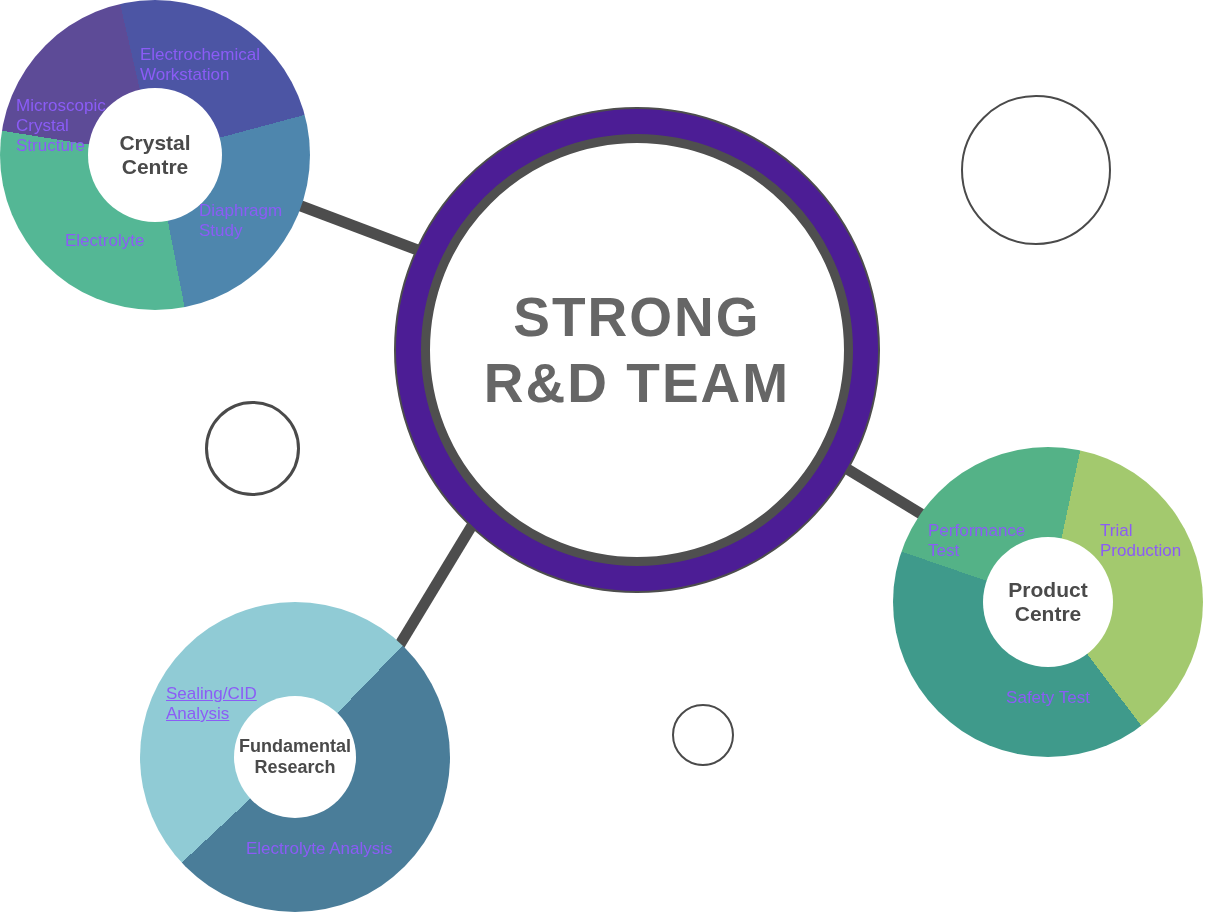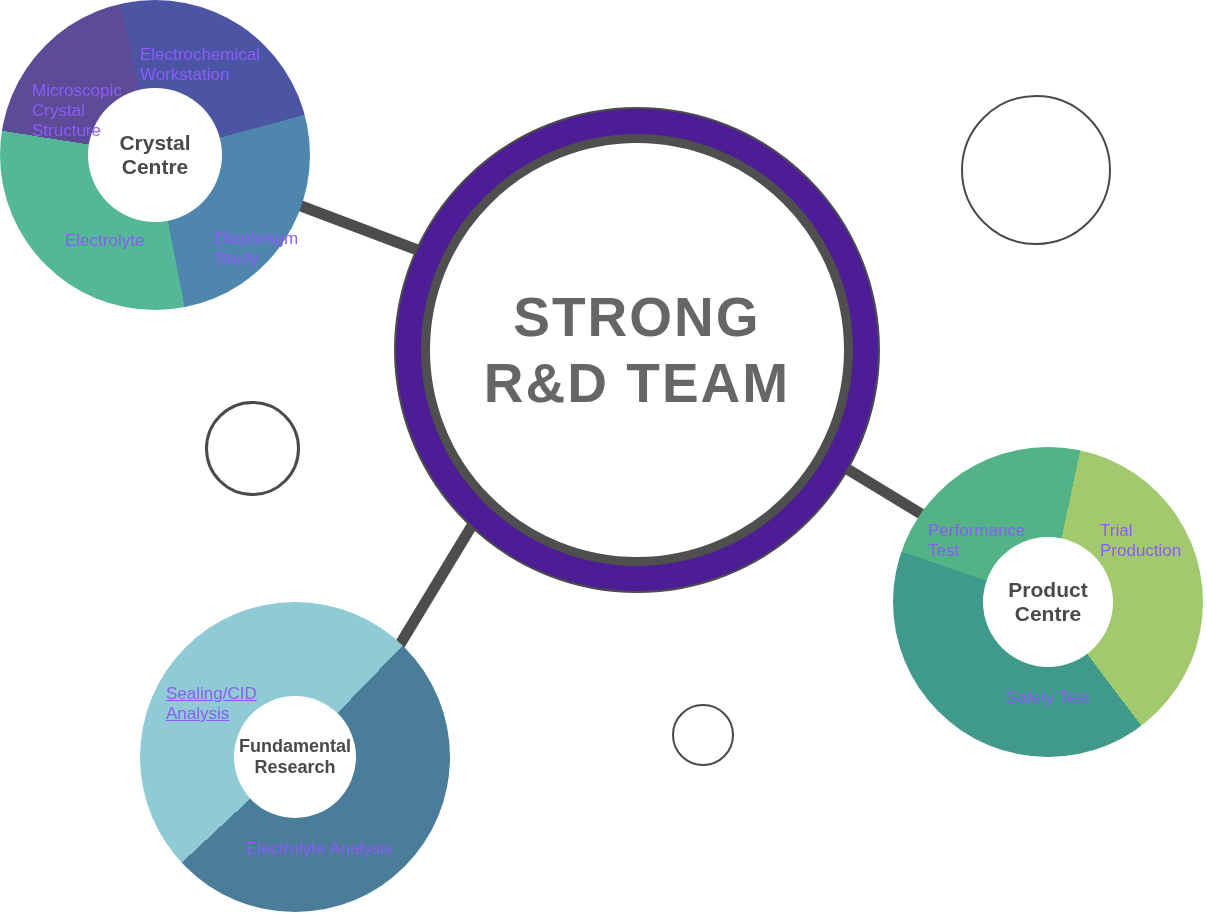--- a/index.html
+++ b/index.html
@@ -120,23 +120,23 @@
         <span>R&amp;D TEAM</span>
       </div>
     </div>
   </div>
 
   <div class="donut" style="left:0px; top:0px;">
     <div class="ring" style="background: conic-gradient(from 347deg, rgb(76, 85, 164) 0deg, rgb(76, 85, 164) 88deg, rgb(78, 134, 173) 88deg, rgb(78, 134, 173) 182deg, rgb(84, 183, 149) 182deg, rgb(84, 183, 149) 292deg, rgb(93, 75, 151) 292deg, rgb(93, 75, 151) 360deg);"></div>
     <div class="hole" style="width:134px; height:134px;"></div>
     <div class="donut-center-label" style="width:92px; font-size:21px;">Crystal Centre</div>
     <div class="seg-label" style="left:140px; top:45px; width:132px;">Electrochemical Workstation</div>
-    <div class="seg-label" style="left:215px; top:201px; width:95px;margin-top:28px;">Diaphragm Study</div>
+    <div class="seg-label" style="left:199px; top:201px; width:95px;">Diaphragm Study</div>
     <div class="seg-label" style="left:65px; top:231px; width:120px;">Electrolyte</div>
-    <div class="seg-label" style="left:16px; top:81px; width:98px;margin-left:16px;">Microscopic Crystal Structure</div>
+    <div class="seg-label" style="left:16px; top:96px; width:98px;">Microscopic Crystal Structure</div>
   </div>
 
   <div class="donut" style="left:140px; top:602px;">
     <div class="ring" style="background: conic-gradient(from 44deg, rgb(74, 125, 153) 0deg, rgb(74, 125, 153) 183deg, rgb(144, 203, 213) 183deg, rgb(144, 203, 213) 360deg);"></div>
     <div class="hole" style="width:122px; height:122px;"></div>
     <div class="donut-center-label" style="width:116px; font-size:18px;">Fundamental Research</div>
     <div class="seg-label" style="left:106px; top:237px; width:160px;">Electrolyte Analysis</div>
     <div class="seg-label" style="left:26px; top:82px; width:100px;text-decoration:underline;">Sealing/CID Analysis</div>
   </div>
 

